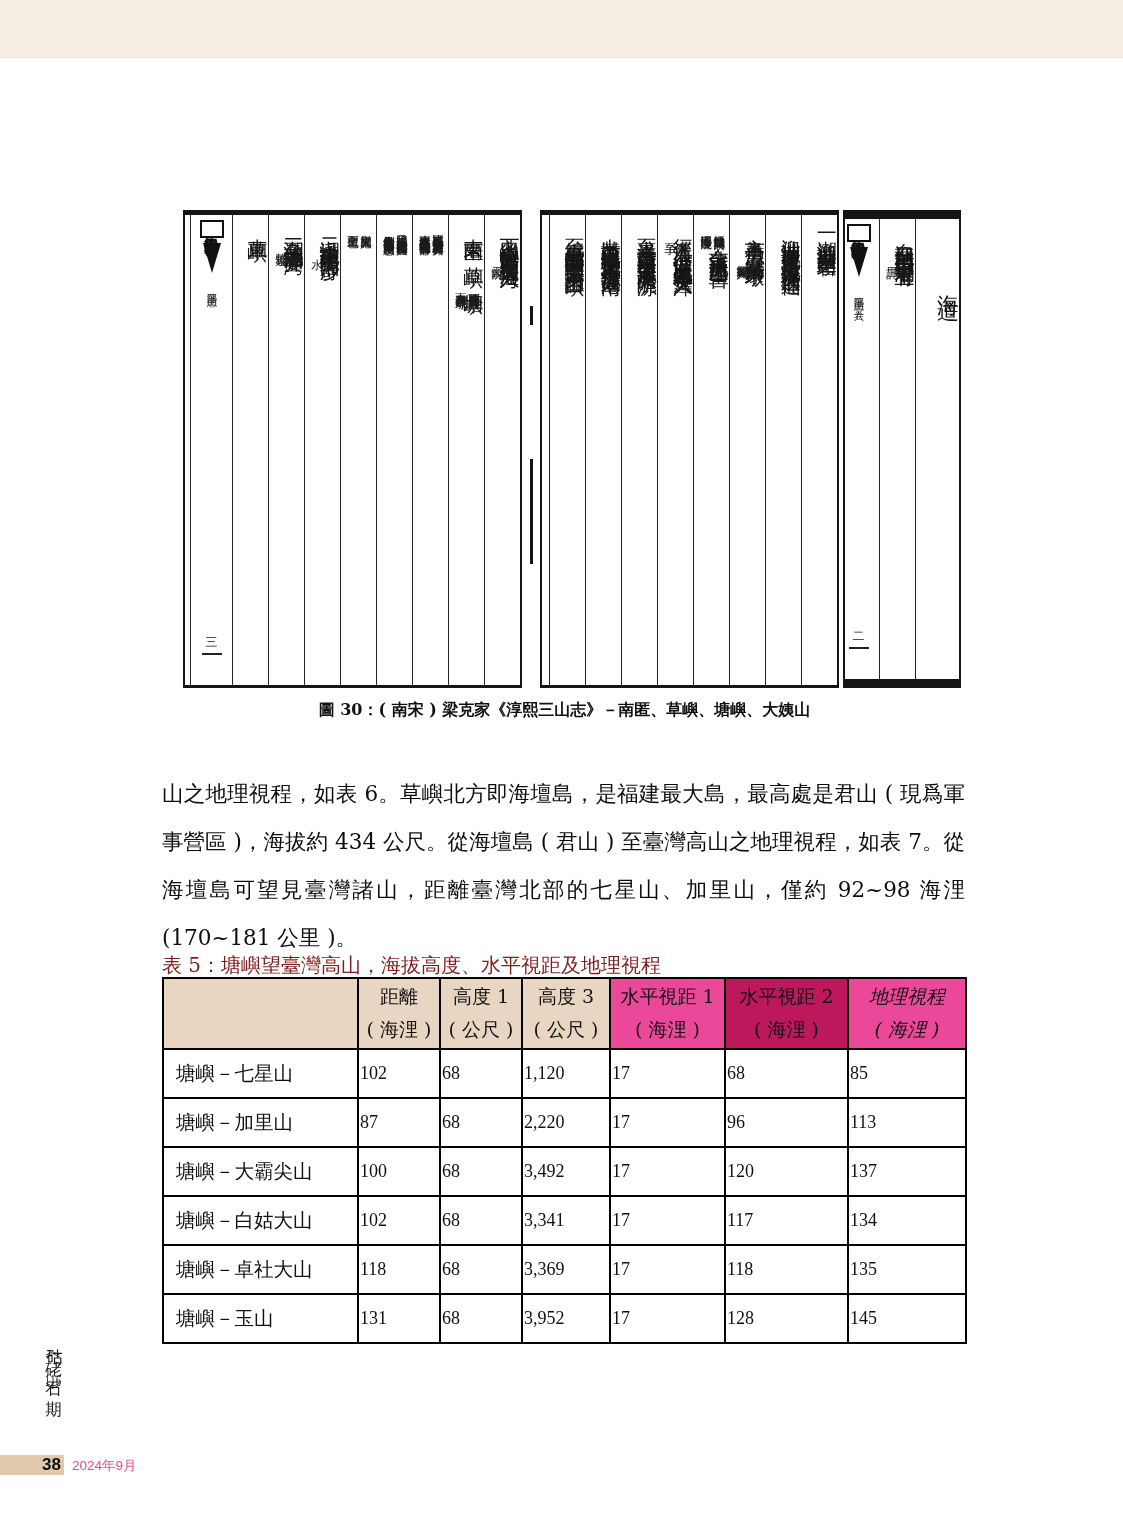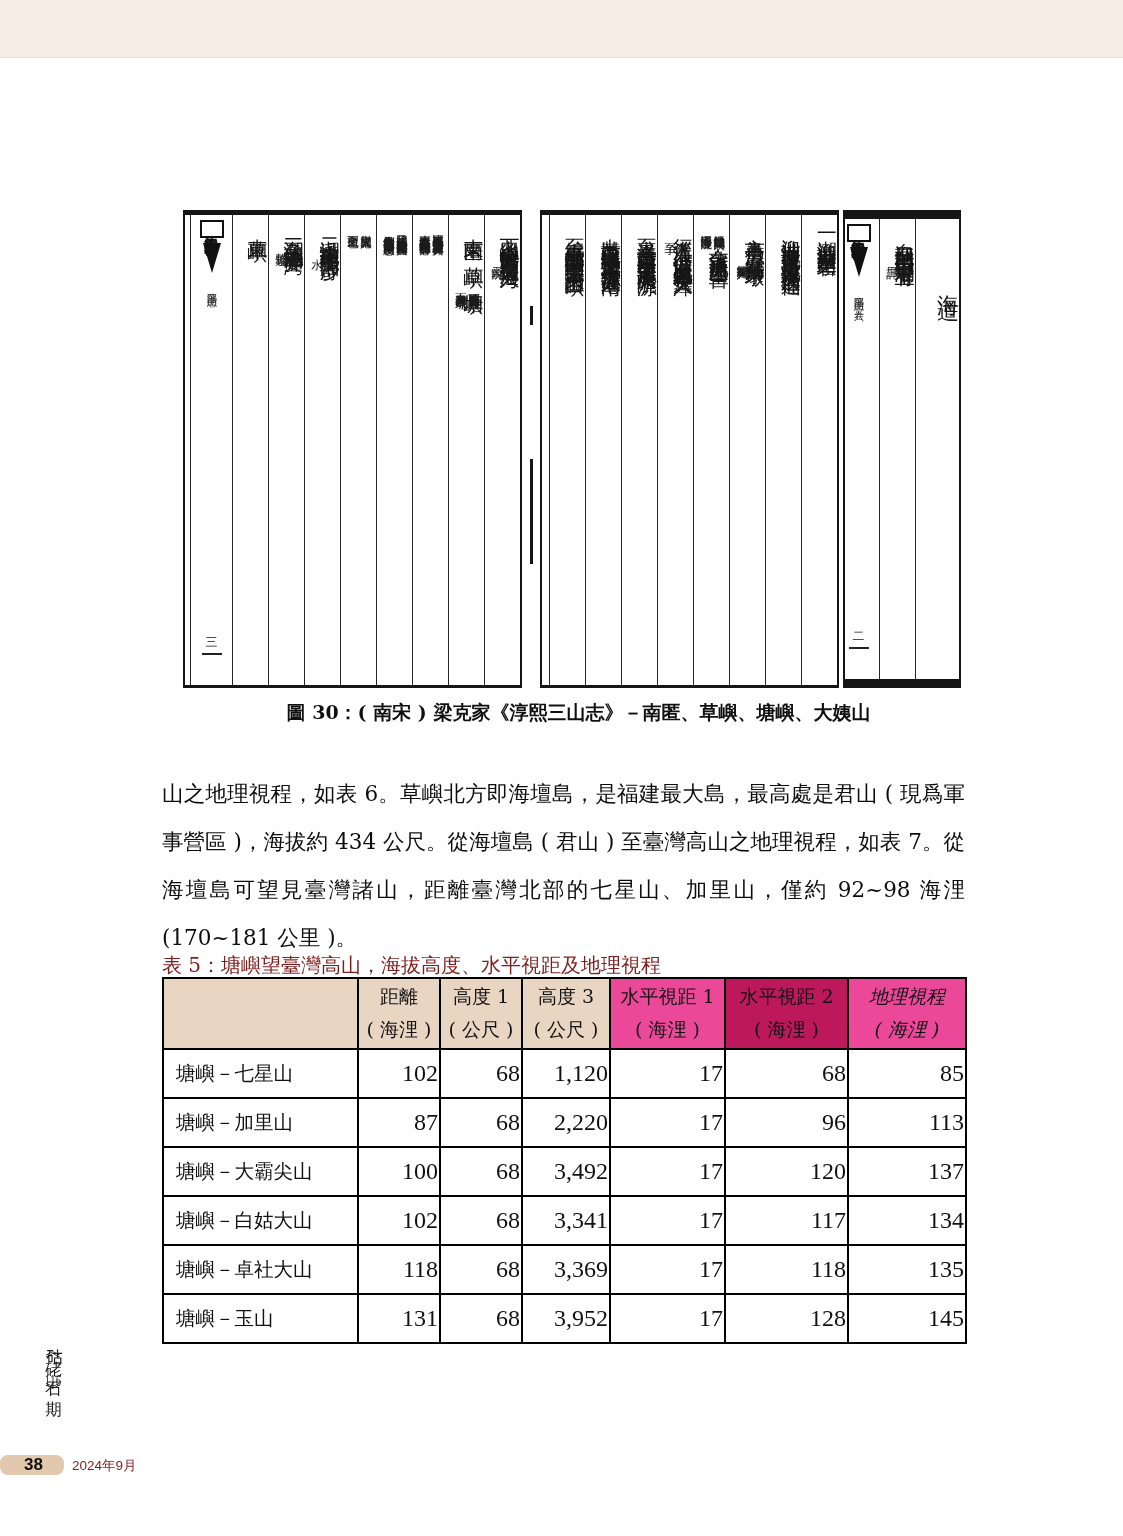--- a/index.html
+++ b/index.html
@@ -28,46 +28,46 @@
          display:flex;flex-direction:column;align-items:center;padding-top:5px;}
   .spine-label{writing-mode:vertical-rl;text-orientation:upright;font-size:13.5px;font-weight:bold;
                border:2px solid #111;padding:4px 1px;letter-spacing:1px;background:#fff;}
   .flag{width:0;height:0;border-left:9px solid transparent;border-right:9px solid transparent;
         border-top:30px solid #111;margin:5px 0 4px;}
   .spine-sub{writing-mode:vertical-rl;text-orientation:upright;font-size:10px;color:#2e2e2e;margin-top:8px;letter-spacing:1px;}
   .spine-page{margin-top:auto;margin-bottom:30px;font-size:12px;border-bottom:2px solid #222;padding:0 4px 2px;}
   .binding{width:10px;height:478px;background:linear-gradient(to bottom,transparent 0 20%,#141414 20% 24%,transparent 24% 52%,#141414 52% 74%,transparent 74% 100%);
            background-size:3px 100%;background-repeat:no-repeat;background-position:center;}
 
-  .figure-caption{position:absolute;left:191px;top:700px;width:775px;text-align:center;
-                  font-size:19px;font-weight:600;color:#101010;}
+  .figure-caption{position:absolute;left:177px;top:700px;width:775px;text-align:center;
+                  font-size:16px;font-weight:600;color:#101010;}
 
   
   .body-paragraph{position:absolute;left:162px;top:748px;width:803px;font-size:21.5px;line-height:48px;
                   text-align:justify;text-justify:inter-ideograph;color:#0d0d0d;}
 
   
   .table-title{position:absolute;left:162px;top:940px;width:803px;font-size:20px;color:#7f1d1d;margin-top:12px;}
   table.mountain{position:absolute;left:162px;top:977px;width:803px;border-collapse:collapse;table-layout:fixed;border-radius:32px;}
   table.mountain th,table.mountain td{border:2px solid #000;box-sizing:border-box;}
   table.mountain thead th{background:#e9d6c2;font-weight:normal;font-size:19px;height:71px;
                           vertical-align:middle;text-align:center;padding:2px 0;}
   table.mountain thead th .h-name{margin-bottom:7px;}
-  table.mountain td{height:49px;text-align:right;font-size:24px;vertical-align:middle;
+  table.mountain td{height:49px;text-align:left;font-size:18px;vertical-align:middle;
                     font-family:"Liberation Serif","DejaVu Serif",serif;}
   table.mountain td.name-col{text-align:left;padding-left:12px;font-size:19.5px;}
 
   
   .journal-title{position:absolute;left:42px;top:1346px;height:130px;writing-mode:vertical-rl;
                  text-orientation:upright;font-size:16.5px;letter-spacing:2px;color:#1e1e1e;}
   .issue-combined{text-combine-upright:all;font-size:15px;}
   .page-strip{position:absolute;left:0;top:1455px;width:64px;height:20px;background:#e2c9ae;
-              display:flex;justify-content:flex-end;align-items:center;padding-right:21px;box-sizing:border-box;border-radius:8px;}
+              display:flex;justify-content:flex-end;align-items:center;padding-right:3px;box-sizing:border-box;}
   .page-num{font-weight:bold;font-size:17px;font-family:"Liberation Sans","DejaVu Sans",sans-serif;color:#101010;}
-  .footer-date{position:absolute;left:72px;top:1457px;font-size:13.5px;color:#7f1d1d;
+  .footer-date{position:absolute;left:72px;top:1457px;font-size:13.5px;color:#ec4899;
                font-family:"Liberation Sans","DejaVu Sans",sans-serif;}
 </style>
 </head>
 <body>
 
 <div class="top-band" style="background: rgb(246, 238, 228);"></div>
 
 <div class="scan-figure" id="scan-pages">
     <div class="panel left-page">
       <div class="col"><span class="big">西出後嶼合於昭靈廟前會迎仙港入海</span><span class="note">

